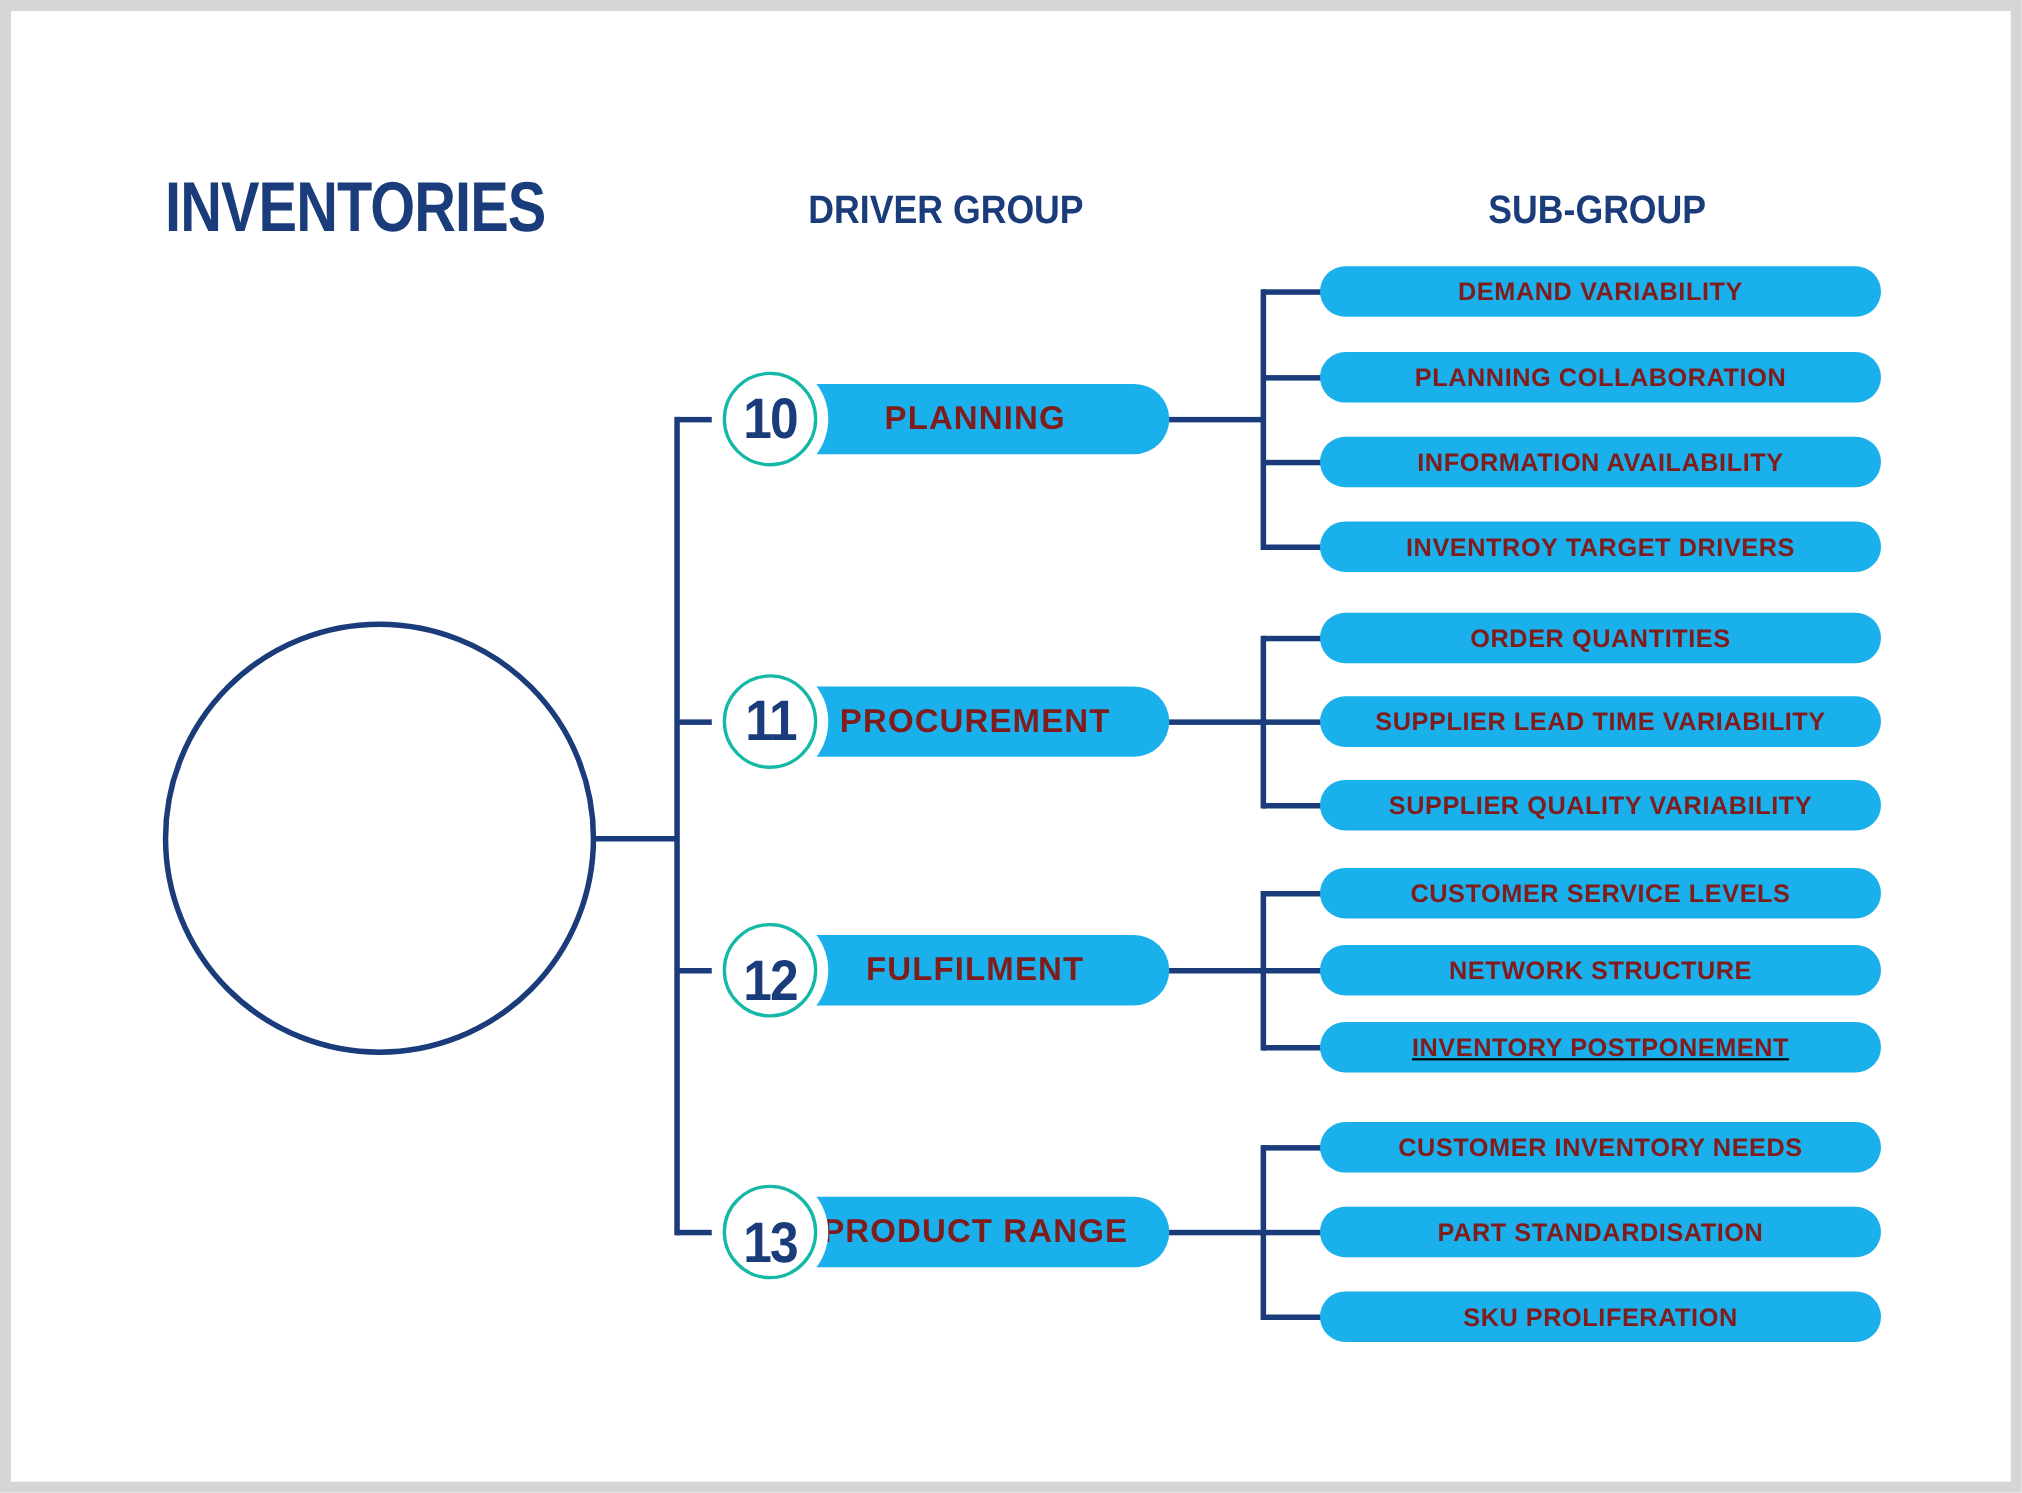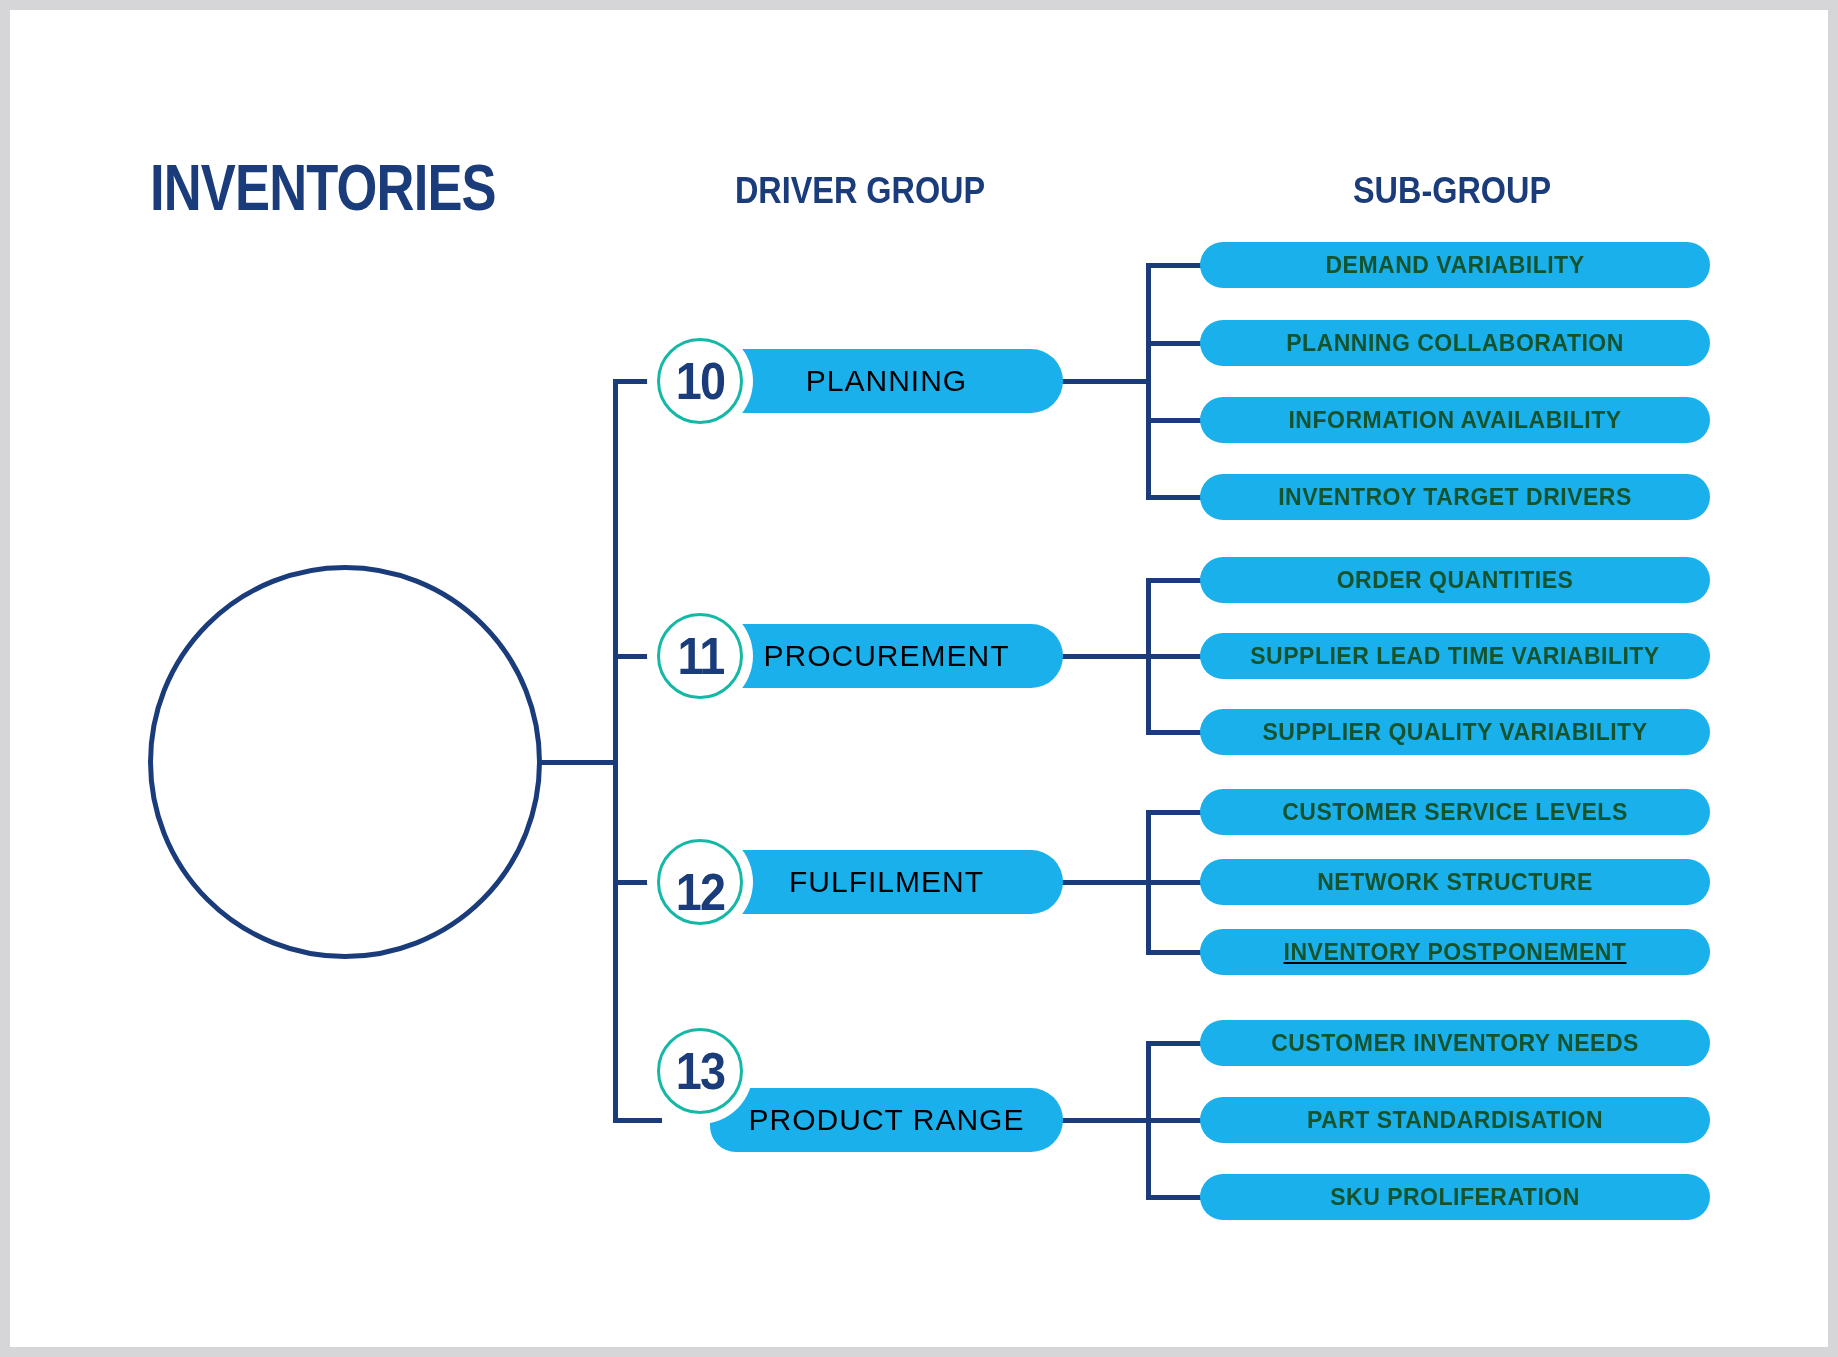--- a/index.html
+++ b/index.html
@@ -39,41 +39,41 @@
     color:#ffffff;font-size:44px;font-weight:700;letter-spacing:1px;
     line-height:1.25;text-align:center;white-space:nowrap;
   }
   .grp-pill{
     position:absolute;left:700px;width:353px;height:64px;
     background:#1ab0ec;border-radius:26px 32px 32px 26px;
     display:flex;align-items:center;justify-content:center;
     z-index:2;
   }
   .grp-label{
-    color:#000000;font-size:30px;font-weight:400;letter-spacing:1px;white-space:nowrap;
+    color:#7f1d1d;font-size:30px;font-weight:700;letter-spacing:1px;white-space:nowrap;
   }
   .grp-badge{
     position:absolute;left:647px;width:86px;height:86px;
     background:#ffffff;border:3px solid #14b8a6;border-radius:50%;
     box-sizing:border-box;box-shadow:0 0 0 10px #ffffff;
     display:flex;align-items:center;justify-content:center;
     z-index:3;
   }
   .grp-num{
     color:#1b3c7a;font-size:52px;font-weight:700;letter-spacing:-2px;
     transform:scaleX(0.9);
   }
   .sub-pill{
     position:absolute;left:1190px;width:510px;height:46px;
     background:#1ab0ec;border-radius:23px;
     display:flex;align-items:center;justify-content:center;
     z-index:2;
   }
   .sub-label{
-    color:#14532d;font-size:23px;font-weight:700;letter-spacing:0.5px;white-space:nowrap;
+    color:#7f1d1d;font-size:23px;font-weight:700;letter-spacing:0.5px;white-space:nowrap;
   }
 </style>
 </head>
 <body>
 
 <div class="canvas">
   <div class="title">INVENTORIES</div>
   <div class="col-hdr" style="left:850px;">DRIVER GROUP</div>
   <div class="col-hdr" style="left:1442px;">SUB-GROUP</div>
 
@@ -151,21 +151,21 @@
       </div>
       <div class="line" style="left: 605px; top: 1107.5px; width: 47px; height: 5px;"></div>
       <div class="line" style="left: 1045px; top: 1107.5px; width: 93px; height: 5px;"></div>
       <div class="line" style="left: 1135.5px; top: 1030.5px; width: 5px; height: 159px;"></div>
       <div class="line" style="left: 1138px; top: 1030.5px; width: 56px; height: 5px;"></div>
       <div class="line" style="left: 1138px; top: 1107.5px; width: 56px; height: 5px;"></div>
       <div class="line" style="left: 1138px; top: 1184.5px; width: 56px; height: 5px;"></div>
       <div class="grp-pill" style="top: 1078px; text-align: right;">
         <div class="grp-label">PRODUCT RANGE</div>
       </div>
-      <div class="grp-badge" style="top: 1018px;">
+      <div class="grp-badge" style="top: 1067px; align-items: flex-end;">
         <div class="grp-num">13</div>
       </div>
       <div class="sub-pill" style="top: 1010px;">
         <div class="sub-label">CUSTOMER INVENTORY NEEDS</div>
       </div>
       <div class="sub-pill" style="top: 1087px;">
         <div class="sub-label">PART STANDARDISATION</div>
       </div>
       <div class="sub-pill" style="top: 1164px;">
         <div class="sub-label">SKU PROLIFERATION</div>

